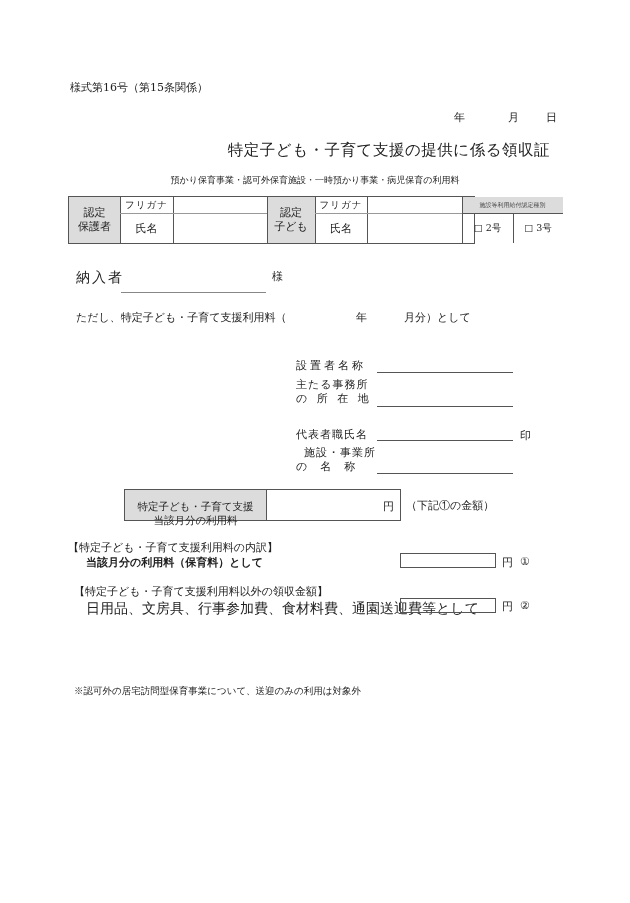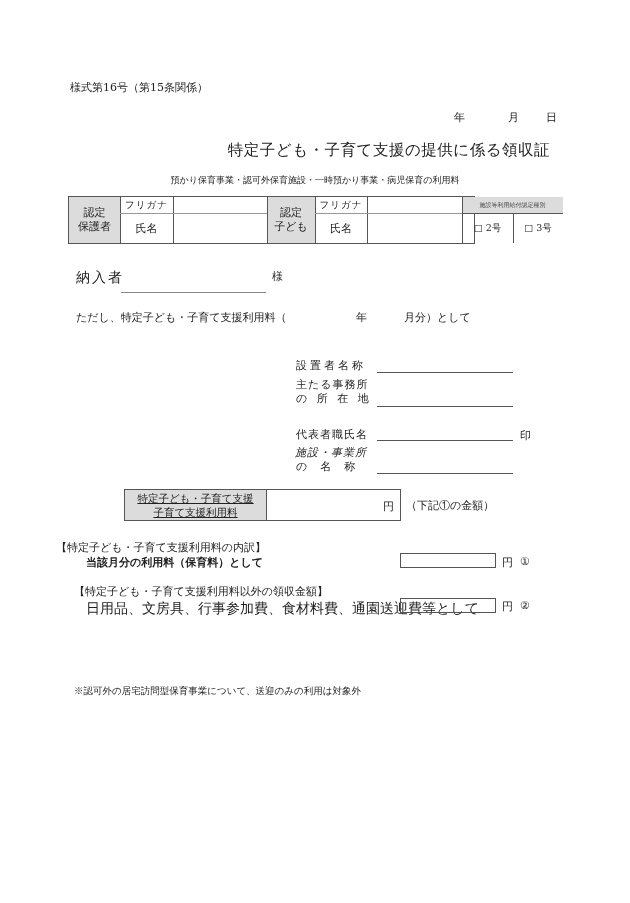--- a/index.html
+++ b/index.html
@@ -31,21 +31,21 @@
   .payer-line { position:absolute; left:121px; top:292px; width:145px; border-top:1px solid #888; }
   .payer-sama { left:272px; top:269px; font-size:11px; }
   .proviso { left:76px; top:310px; font-size:11px; }
   .prov-y { left:356px; top:310px; font-size:11px; }
   .prov-m { left:404px; top:310px; font-size:11px; }
 
   .org-lbl { font-size:11px; letter-spacing:1px; line-height:14px; }
   .uline { position:absolute; left:377px; width:136px; border-top:1px solid #555; }
 
   .amount-box { position:absolute; left:124px; top:489px; width:277px; height:32px; border:1px solid #555; box-sizing:border-box; }
-  .amount-lbl { position:absolute; left:0; top:0; width:142px; height:30px; background:#dcdcdc; border-right:1px solid #555; font-size:10.5px; line-height:14px; text-align:center; padding-top:1px; box-sizing:border-box;text-decoration:underline; }
+  .amount-lbl { position:absolute; left:0; top:0; width:142px; height:30px; background:#dcdcdc; border-right:1px solid #555; font-size:10.5px; line-height:14px; text-align:center; padding-top:9px; box-sizing:border-box; }
   .amount-yen { position:absolute; right:6px; top:9px; font-size:11px; }
   .amount-note { left:406px; top:498px; font-size:11px; }
 
   .sec-head { font-size:11px; }
   .sec-item { font-size:11px; }
   .sec-item-small { font-size:14px; }
   .inbox { position:absolute; left:400px; width:96px; height:15px; border:1px solid #555; box-sizing:border-box; }
   .yen-mark { font-size:11px; }
   .footnote { left:74px; top:685px; font-size:9.5px; }
 </style>
@@ -108,35 +108,35 @@
 <div class="uline" style="top:372px;"></div>
 
 <div class="abs org-lbl" style="left:296px;top:378px;">主たる事務所</div>
 <div class="abs org-lbl" style="left:296px;top:392px;letter-spacing:3px;">の 所 在 地</div>
 <div class="uline" style="top:406px;"></div>
 
 <div class="abs org-lbl" style="left:296px;top:428px;">代表者職氏名</div>
 <div class="uline" style="top:440px;"></div>
 <div class="abs" style="left:520px;top:428px;font-size:11px;">印</div>
 
-<div class="abs org-lbl" style="left:295px;top:446px;font-style:italic;">施設・事業所</div>
+<div class="abs org-lbl" style="left:304px;top:446px;">施設・事業所</div>
 <div class="abs org-lbl" style="left:296px;top:460px;">の　名　称</div>
 <div class="uline" style="top:473px;"></div>
 
 <div class="amount-box">
   <div class="amount-lbl">
     <div>特定子ども・子育て支援</div>
-    <div>子育て支援利用料</div>
+    <div>当該月分の利用料</div>
   </div>
   <div class="abs" style="left:143px;top:0;width:110px;height:30px;"></div>
   <div class="amount-yen">円</div>
 </div>
 <div class="abs amount-note">（下記①の金額）</div>
 
-<div class="abs sec-head" style="left:56px;top:540px;">【特定子ども・子育て支援利用料の内訳】</div>
+<div class="abs sec-head" style="left:68px;top:540px;">【特定子ども・子育て支援利用料の内訳】</div>
 <div class="abs sec-item" style="left:86px;top:555px;font-weight:bold;">当該月分の利用料（保育料）として</div>
 <div class="inbox" style="top:553px;"></div>
 <div class="abs yen-mark" style="left:502px;top:555px;">円</div>
 <div class="abs yen-mark" style="left:520px;top:555px;">①</div>
 
 <div class="abs sec-head" style="left:74px;top:584px;">【特定子ども・子育て支援利用料以外の領収金額】</div>
 <div class="abs sec-item-small" style="left:86px;top:600px;">日用品、文房具、行事参加費、食材料費、通園送迎費等として</div>
 <div class="inbox" style="top:598px;"></div>
 <div class="abs yen-mark" style="left:502px;top:599px;">円</div>
 <div class="abs yen-mark" style="left:520px;top:599px;">②</div>

